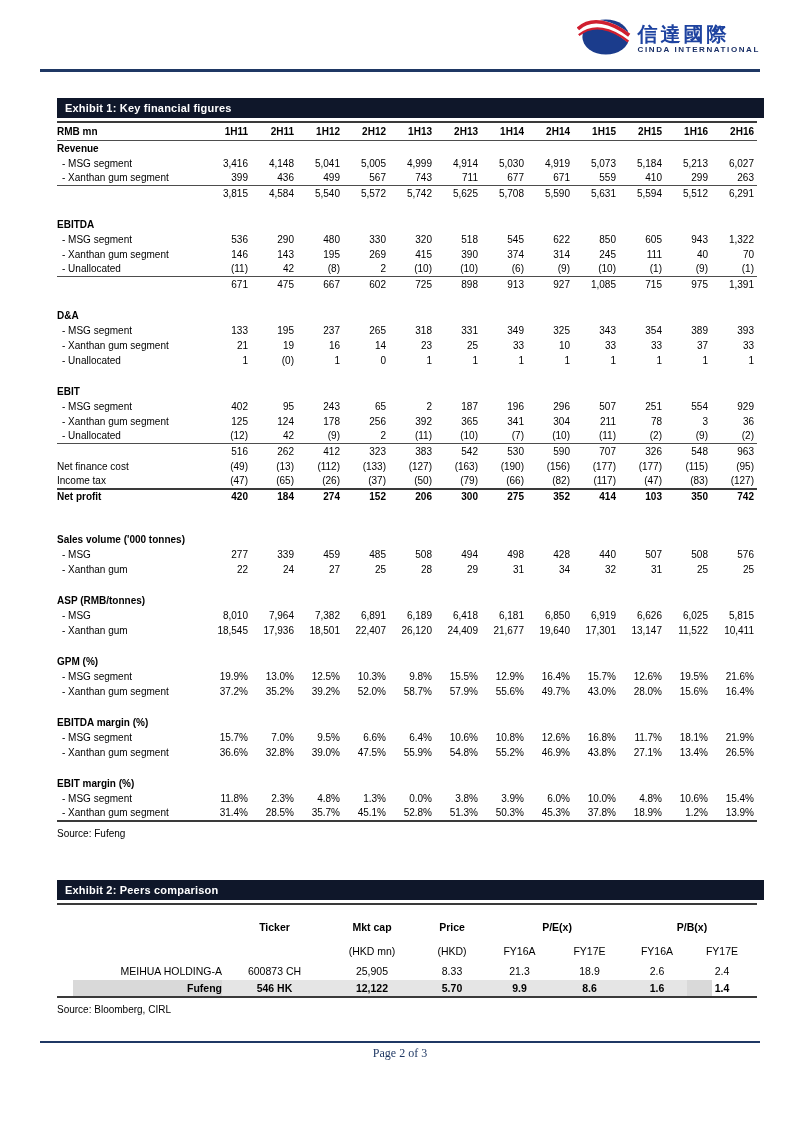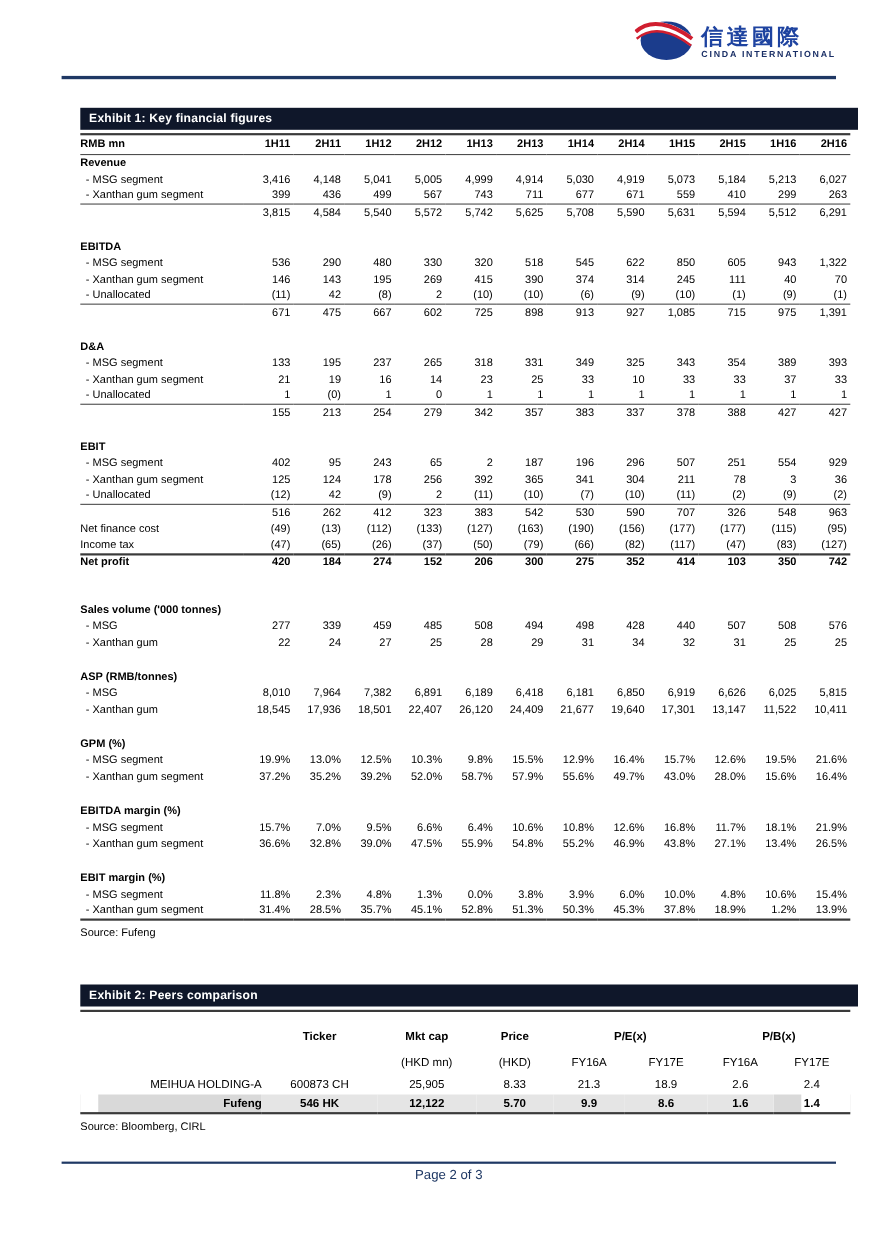--- a/index.html
+++ b/index.html
@@ -2,21 +2,21 @@
 <html><head>
 <meta charset="utf-8">
 <style>
   * { margin:0; padding:0; box-sizing:border-box; }
   html,body { background:#ffffff; }
   body {
     width:800px; height:1131px; overflow:hidden;
     font-family:"Liberation Sans","DejaVu Sans",sans-serif;
     color:#000;
   }
-  .page { padding:15px 40px 0 56px; }
+  .page { padding:15px 40px 0 40px; }
 
   
   .logo-row { display:flex; justify-content:flex-end; align-items:center; height:48px; margin-bottom:6px; }
   .logo-mark { margin-right:7px; }
   .logo-text { display:flex; flex-direction:column; align-items:flex-start; }
   .logo-cn { font-size:20px; font-weight:bold; color:#1e43a0; letter-spacing:3px; line-height:22px; }
   .logo-en { font-size:8px; font-weight:bold; color:#1a2f66; letter-spacing:1.6px; line-height:10px; }
   .page-rule { height:2.5px; background:#1f3864; }
 
   
@@ -56,21 +56,21 @@
   .peers td { text-align:center; vertical-align:middle; }
   .peers .psub td { padding:8px 0 6px 0; }
   .peers .prow td { height:17px; }
   .peers th:first-child, .peers td:first-child { text-align:right; padding-left:18px; white-space:nowrap; }
   .peers tr.hl td { background:#e5e5e5; font-weight:bold; }
   .peers tr.hl td:first-child { background:linear-gradient(to right,#ffffff 0 16px,#d9d9d9 16px); }
   .peers tr.hl td:last-child { background:linear-gradient(to left,#ffffff 0 45px,#d9d9d9 45px); }
 
   
   .footer { margin-top:26px; }
-  .footer-text { text-align:center; font-size:12px; color:#1f3864; margin-top:3px; }
+  .footer-text { text-align:center; font-size:12px; color:#1f3864; margin-top:3px;font-family:Liberation Serif, serif; }
 </style>
 </head>
 <body>
 
 <div class="page">
 
   <div class="logo-row">
     <span class="logo-mark">
       <svg width="54" height="44" viewBox="0 0 60 46">
         <ellipse cx="32" cy="23" rx="26" ry="19.5" fill="#1b3c8c"></ellipse>
@@ -305,35 +305,20 @@
             <td class="num">1</td>
             <td class="num">0</td>
             <td class="num">1</td>
             <td class="num">1</td>
             <td class="num">1</td>
             <td class="num">1</td>
             <td class="num">1</td>
             <td class="num">1</td>
             <td class="num">1</td>
             <td class="num">1</td>
-          </tr>
-          <tr class="tot">
-            <td class="lab"></td>
-            <td class="num">155</td>
-            <td class="num">213</td>
-            <td class="num">254</td>
-            <td class="num">279</td>
-            <td class="num">342</td>
-            <td class="num">357</td>
-            <td class="num">383</td>
-            <td class="num">337</td>
-            <td class="num">378</td>
-            <td class="num">388</td>
-            <td class="num">427</td>
-            <td class="num">427</td>
           </tr>
           <tr class="sp">
             <td colspan="13"></td>
           </tr>
           <tr class="sec">
             <td class="lab">EBIT</td>
             <td class="num"></td>
             <td class="num"></td>
             <td class="num"></td>
             <td class="num"></td>

